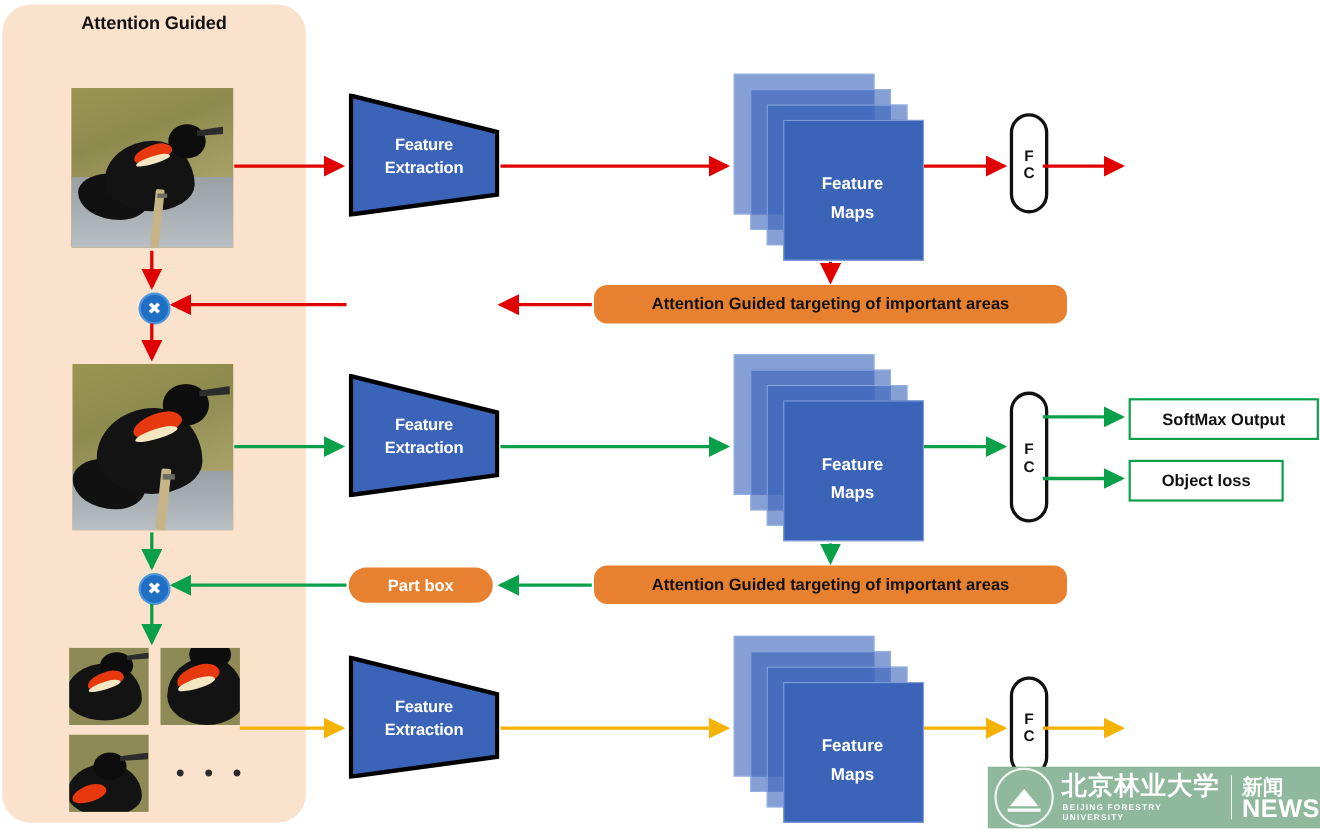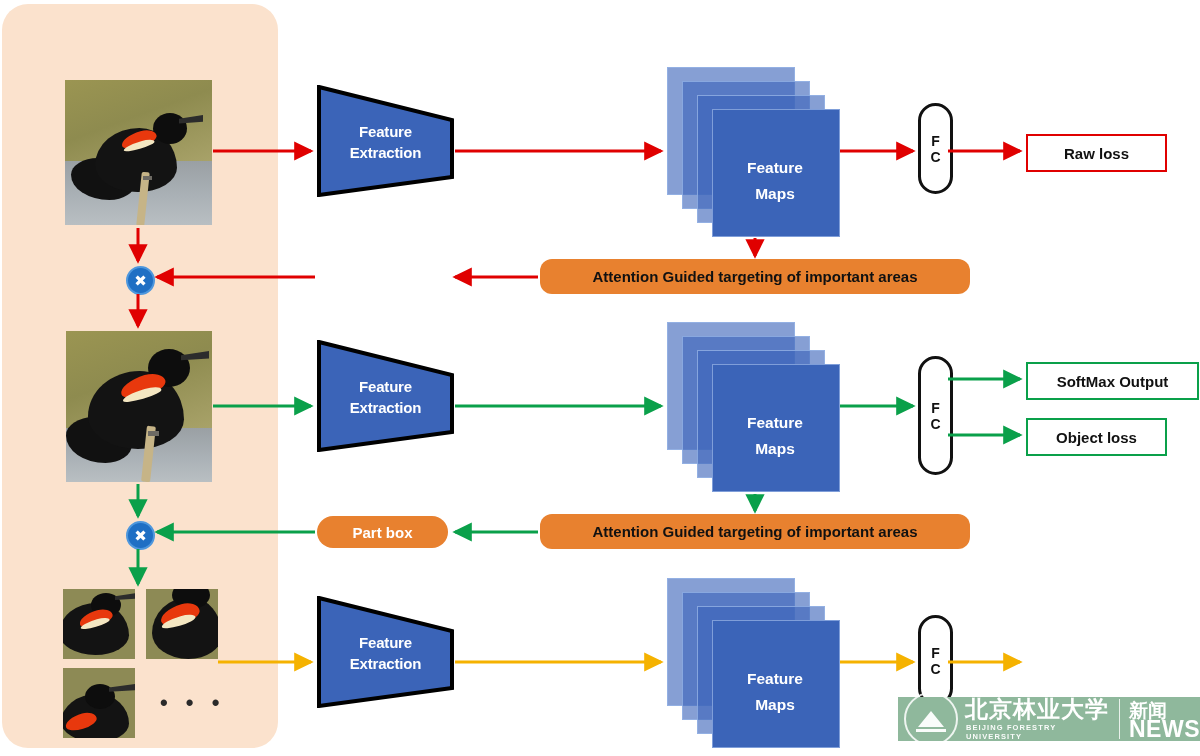--- a/index.html
+++ b/index.html
@@ -69,21 +69,21 @@
   
   .xnode{position:absolute;width:25px;height:25px;border-radius:50%;
          background:#1f6fc4;border:2.5px solid #4e97dd;
          display:flex;align-items:center;justify-content:center;}
   .xnode b{color:#fff;font-size:15px;line-height:15px;font-weight:bold;}
 
   
   .arrowlayer{position:absolute;left:0;top:0;width:1200px;height:756px;pointer-events:none;}
 
   
-  .logo{position:absolute;left:898px;top:697px;width:302px;height:44px;
+  .logo{position:absolute;left:898px;top:697px;width:302px;height:56px;
         background:#8fb89c;display:flex;align-items:center;justify-content:center;}
   .logo .seal{width:50px;height:50px;margin-left:6px;border-radius:50%;
         border:2px solid rgba(255,255,255,.85);position:relative;flex:0 0 auto;
         display:flex;align-items:center;justify-content:center;}
   .logo .seal .tri{width:0;height:0;border-left:13px solid transparent;
         border-right:13px solid transparent;border-bottom:16px solid rgba(255,255,255,.95);}
   .logo .seal .bar{position:absolute;bottom:12px;width:30px;height:3px;background:rgba(255,255,255,.95);}
   .logo .cn{color:#fff;font-size:23px;font-weight:bold;margin-left:7px;
         font-family:"DejaVu Sans",sans-serif;letter-spacing:1px;line-height:25px;}
   .logo .en{color:rgba(255,255,255,.95);font-size:7.5px;font-weight:bold;
@@ -93,20 +93,21 @@
         font-family:"DejaVu Sans",sans-serif;}
   .logo .news-en{color:#fff;font-size:23px;font-weight:bold;line-height:19px;letter-spacing:.5px;}
 </style>
 </head>
 <body>
 
 <div class="stage">
 
   <div class="aug-panel"></div>
   <div class="aug-title">
+    <div>Attention Guided</div>
   </div>
 
   <div class="bird" style="left:65px;top:80px;width:147px;height:145px;">
     <div class="sky"></div>
       <div class="water"></div>
     <div class="tail" style="left:6px;top:78px;width:64px;height:42px;"></div>
     <div class="body" style="left:30px;top:48px;width:82px;height:64px;"></div>
     <div class="head" style="left:88px;top:33px;width:34px;height:31px;"></div>
     <div class="beak" style="left:114px;top:35px;width:24px;height:11px;"></div>
     <div class="patch" style="left:56px;top:52px;width:36px;height:15px;"></div>
@@ -178,21 +179,20 @@
       <div>Feature</div>
       <div>Maps</div>
     </div>
   </div>
 
   <div class="fc" style="left:918px;top:103px;width:29px;height:85px;">
     <span>F</span>
     <span>C</span>
   </div>
 
-  <div class="obox" style="left:1026px;top:134px;width:137px;height:34px;">Raw loss</div>
 
   <div class="obar" style="left:540px;top:259px;width:430px;height:35px;">Attention Guided targeting of important areas</div>
 
   <div class="fe" style="left:317px;top:340px;width:137px;height:112px;">
     <svg width="137" height="112" viewBox="0 0 137 112">
         <polygon points="2,2 135,35 135,92 2,110" fill="#3b64b8" stroke="#000" stroke-width="4"></polygon>
       </svg>
     <div class="lbl" style="top:36px;">
       <div>Feature</div>
       <div>Extraction</div>

